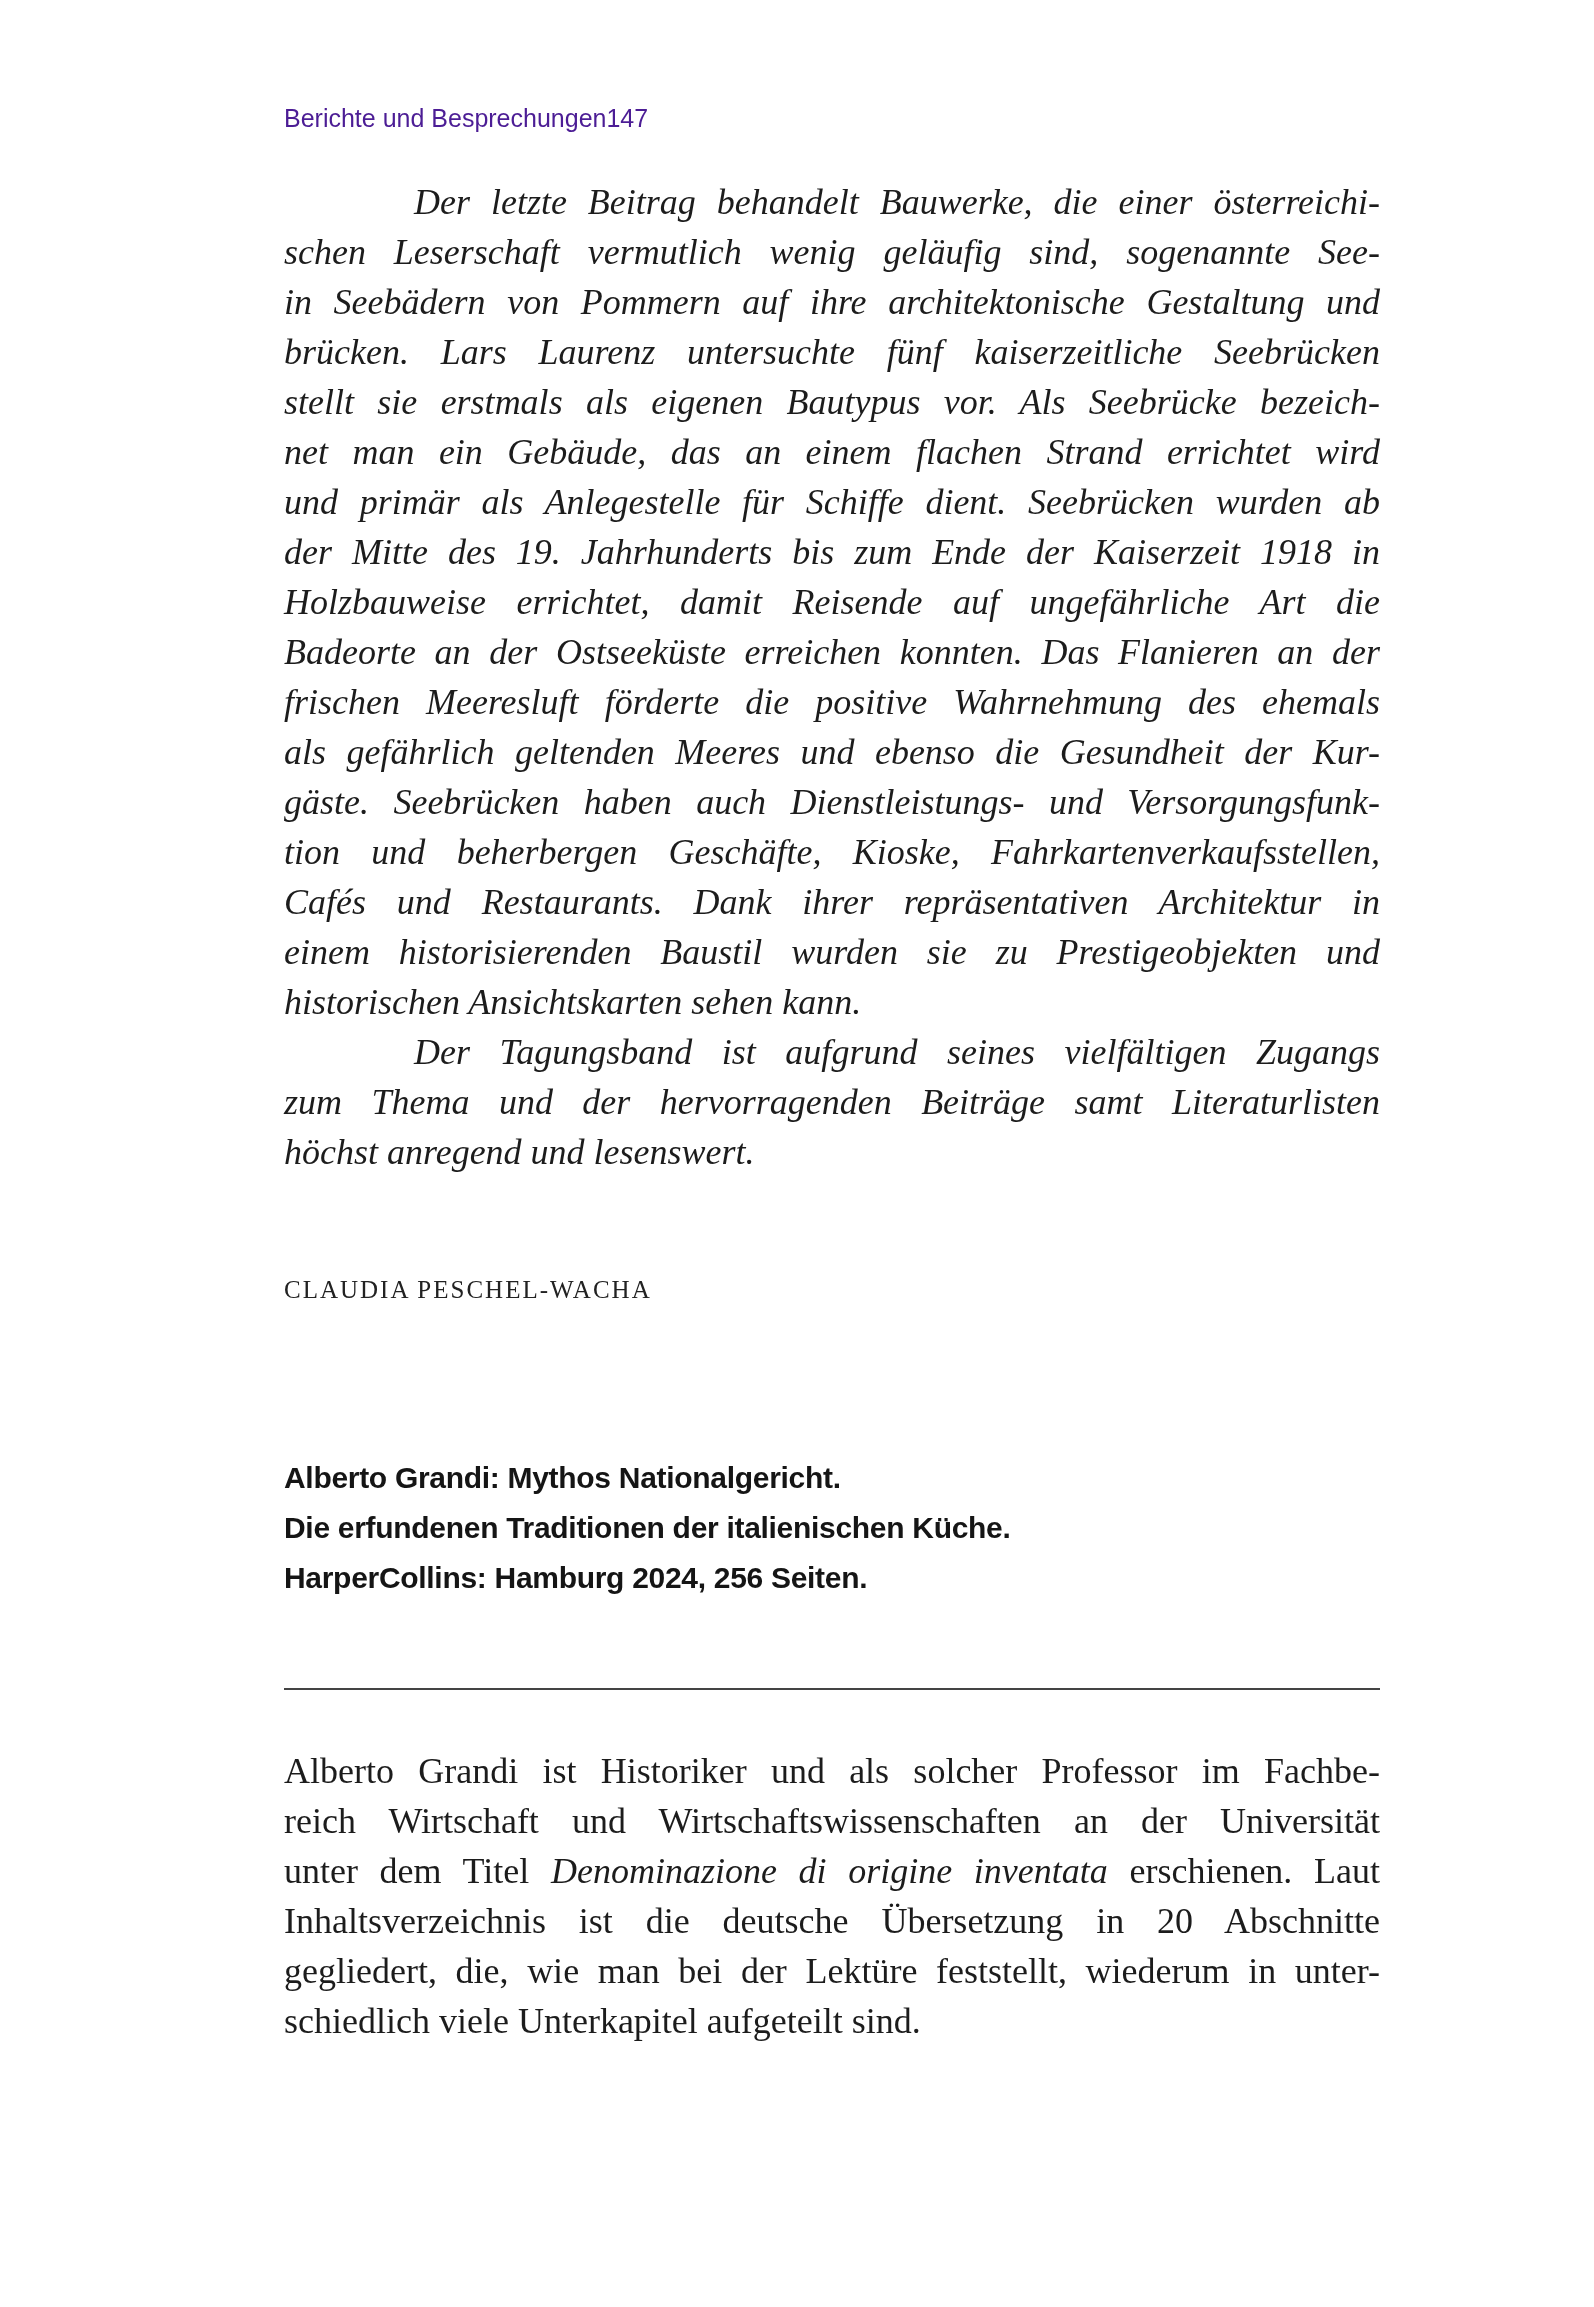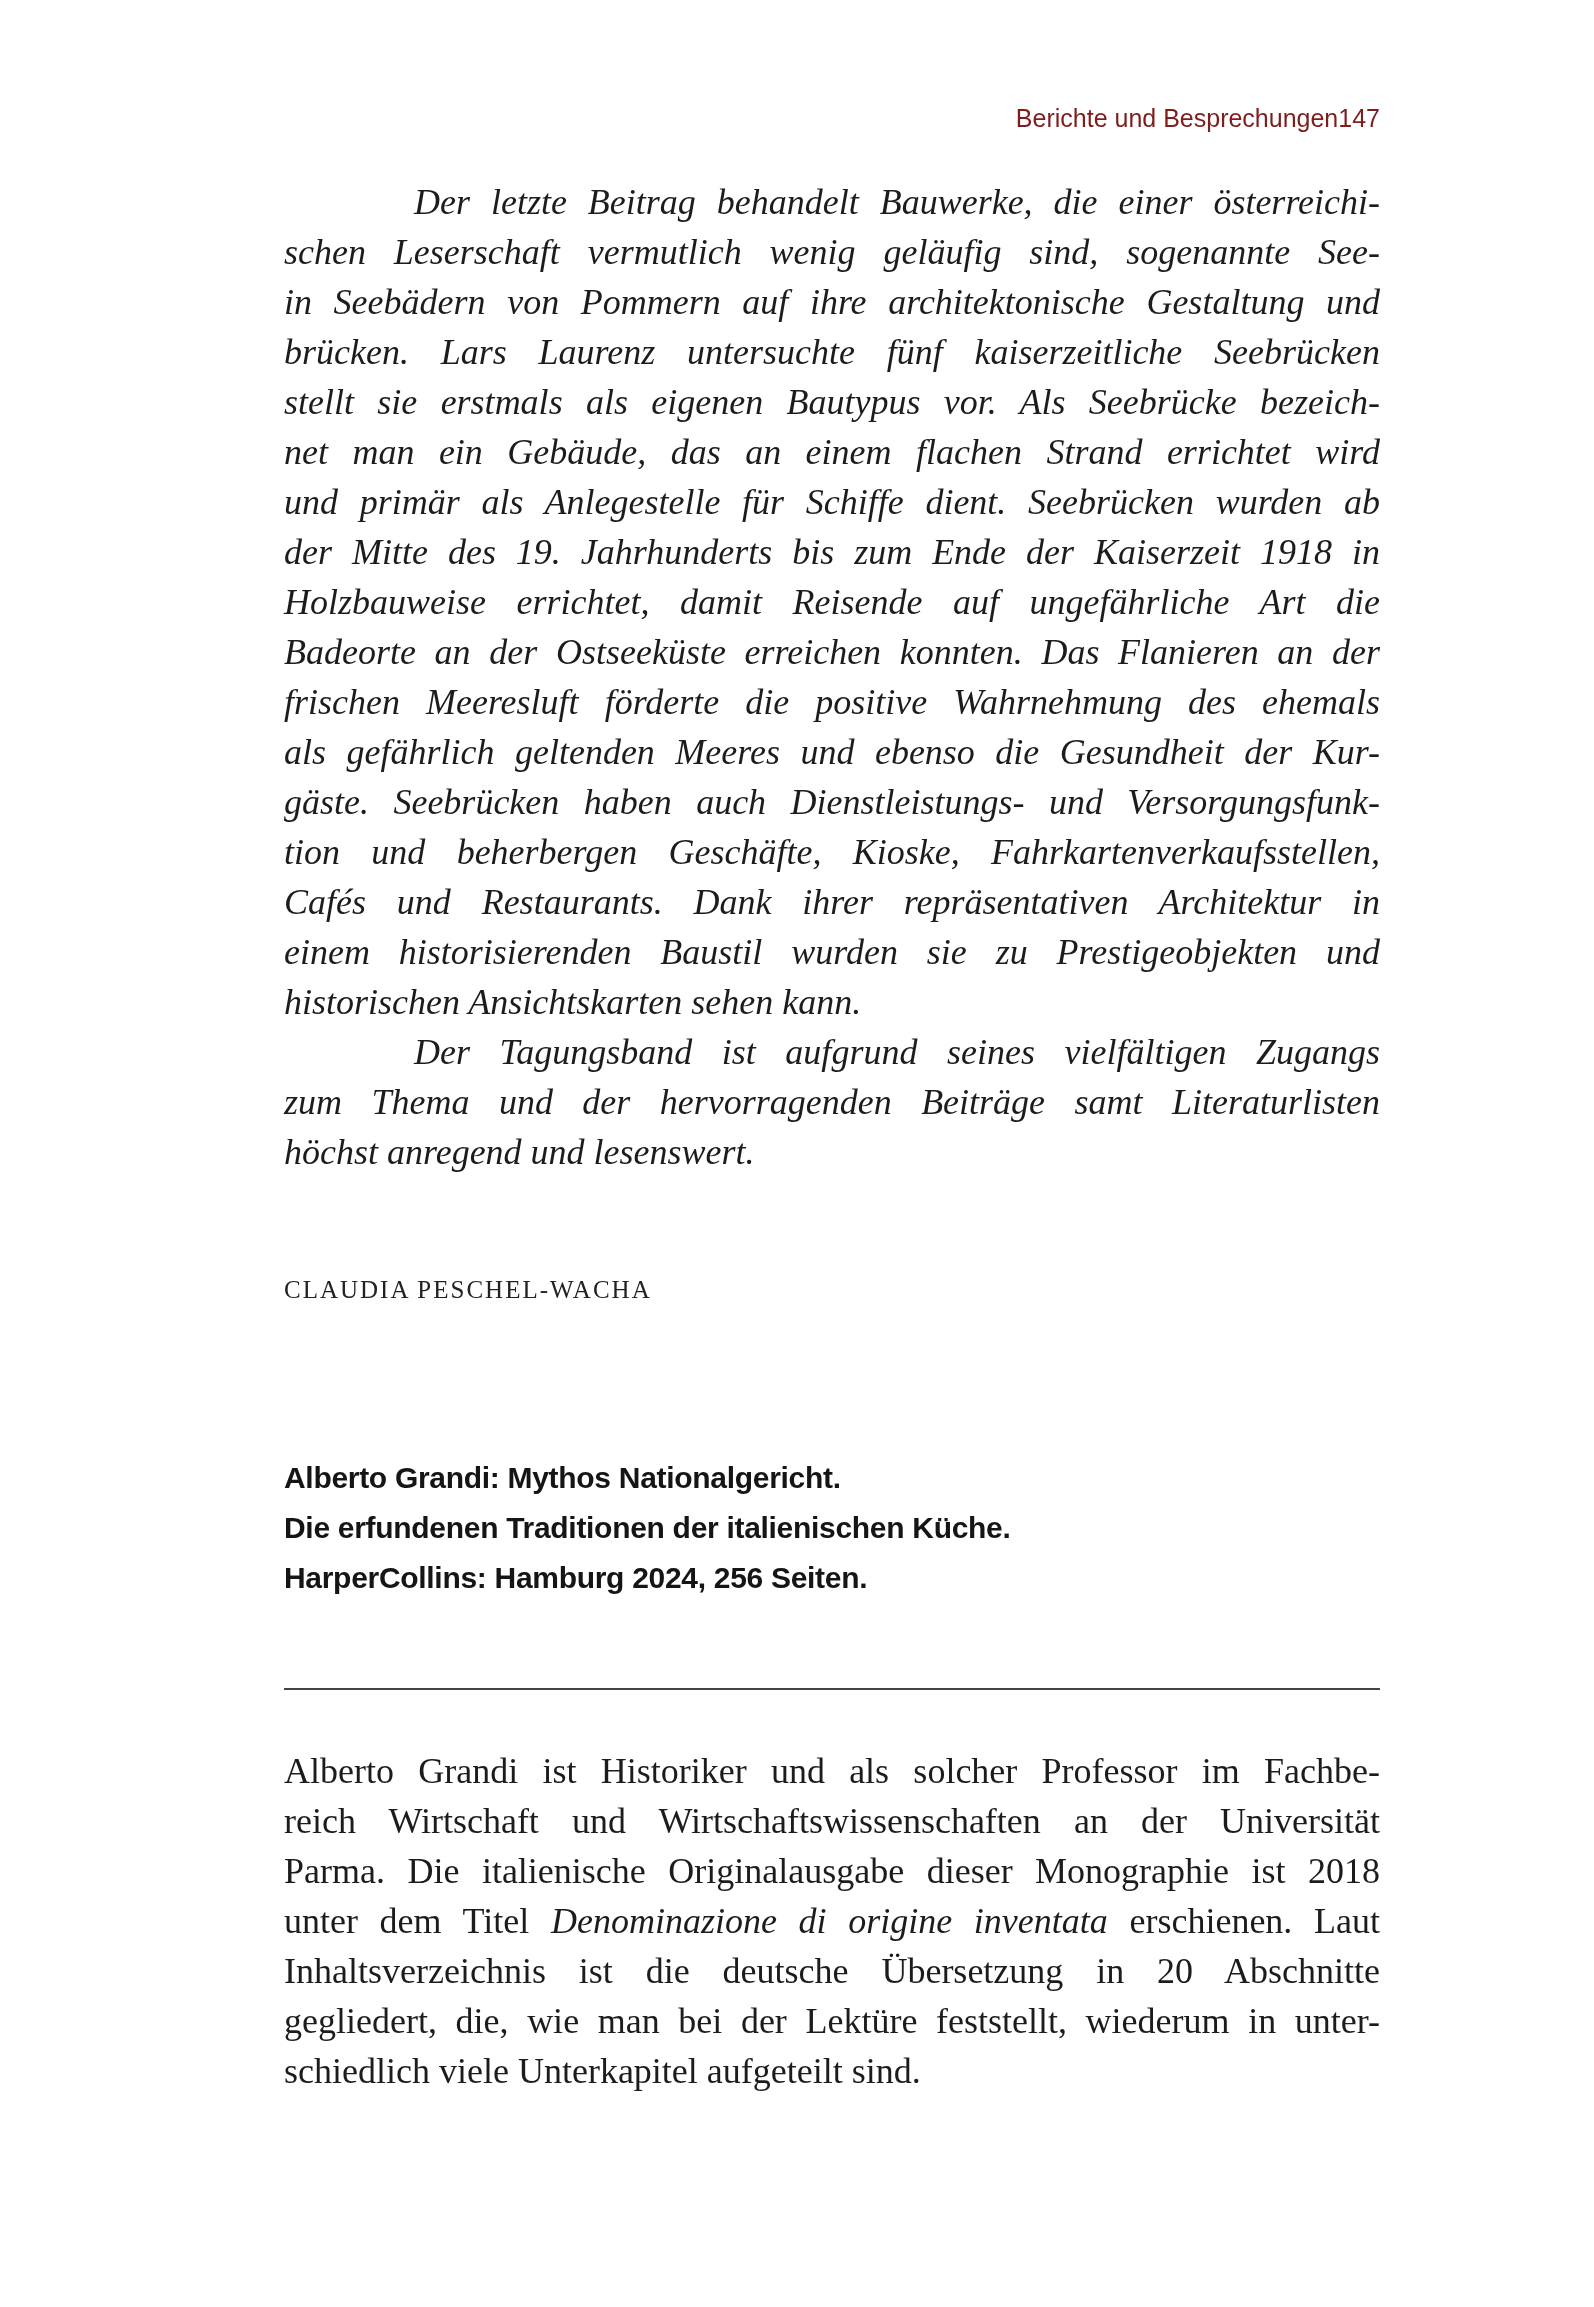--- a/index.html
+++ b/index.html
@@ -1,19 +1,19 @@
 <!DOCTYPE html>
 <html style="font-size:12.8px"><head>
 <meta charset="utf-8">
 <style>
   html, body { margin: 0; padding: 0; background: #ffffff; }
   body { width: 1595px; height: 2307px; position: relative; overflow: hidden; color: #1a1a1a; }
   .page { position: absolute; left: 284px; top: 0; width: 1096px; }
-  .running-head { position: absolute; top: 104px; left: 0; width: 1096px; display: flex; justify-content: flex-end;
-    font-family: "Liberation Sans", sans-serif; font-size: 25px; color: #7f1d1d; }
+  .running-head { position: absolute; top: 104px; left: 0; width: 1096px; display: flex; justify-content: flex-start;
+    font-family: "Liberation Sans", sans-serif; font-size: 25px; color: #4c1d95; }
   .serif { font-family: "Liberation Serif", "DejaVu Serif", serif; font-size: 36px; line-height: 50px; text-align: justify; color: #1c1c1c; margin: 0; hyphens: manual; }
   .p1 { position: absolute; top: 177px; left: 0; width: 1096px; font-style: italic; }
   .sig { position: absolute; top: 1276px; left: 0; font-family: "Liberation Serif", serif; font-size: 25px; letter-spacing: 2px; font-variant: small-caps; text-transform: uppercase; color: #222; }
   .book { position: absolute; top: 1453px; left: 0; font-family: "Liberation Sans", sans-serif; font-size: 30px; line-height: 50px; color: #151515; font-weight: bold; letter-spacing: -0.3px; }
   .divider { position: absolute; top: 1688px; left: 0; width: 1096px; height: 2.4px; background: #444; }
   .p2 { position: absolute; top: 1746px; left: 0; width: 1096px; }
   .line { display: block; text-align: justify; text-align-last: justify; white-space: nowrap; }
   .line.last { text-align-last: left; }
 </style>
 </head>
@@ -59,21 +59,20 @@
       <div>Die erfundenen Traditionen der italienischen Küche.</div>
       <div>HarperCollins: Hamburg 2024, 256 Seiten.</div>
     </div>
 
   <div class="divider"></div>
 
   <div class="p2">
     <p class="serif" id="r2p1">
         <span class="line">Alberto Grandi ist Historiker und als solcher Professor im Fachbe-</span>
         <span class="line">reich Wirtschaft und Wirtschaftswissenschaften an der Universität</span>
-        <span class="line">Parma. Die italienische Originalausgabe dieser Monographie ist 2018</span>
         <span class="line">unter dem Titel <em>Denominazione di origine inventata</em> erschienen. Laut</span>
         <span class="line">Inhaltsverzeichnis ist die deutsche Übersetzung in 20 Abschnitte</span>
         <span class="line">gegliedert, die, wie man bei der Lektüre feststellt, wiederum in unter-</span>
         <span class="line last">schiedlich viele Unterkapitel aufgeteilt sind.</span>
       </p>
   </div>
 </div>
 
 
 </body></html>

